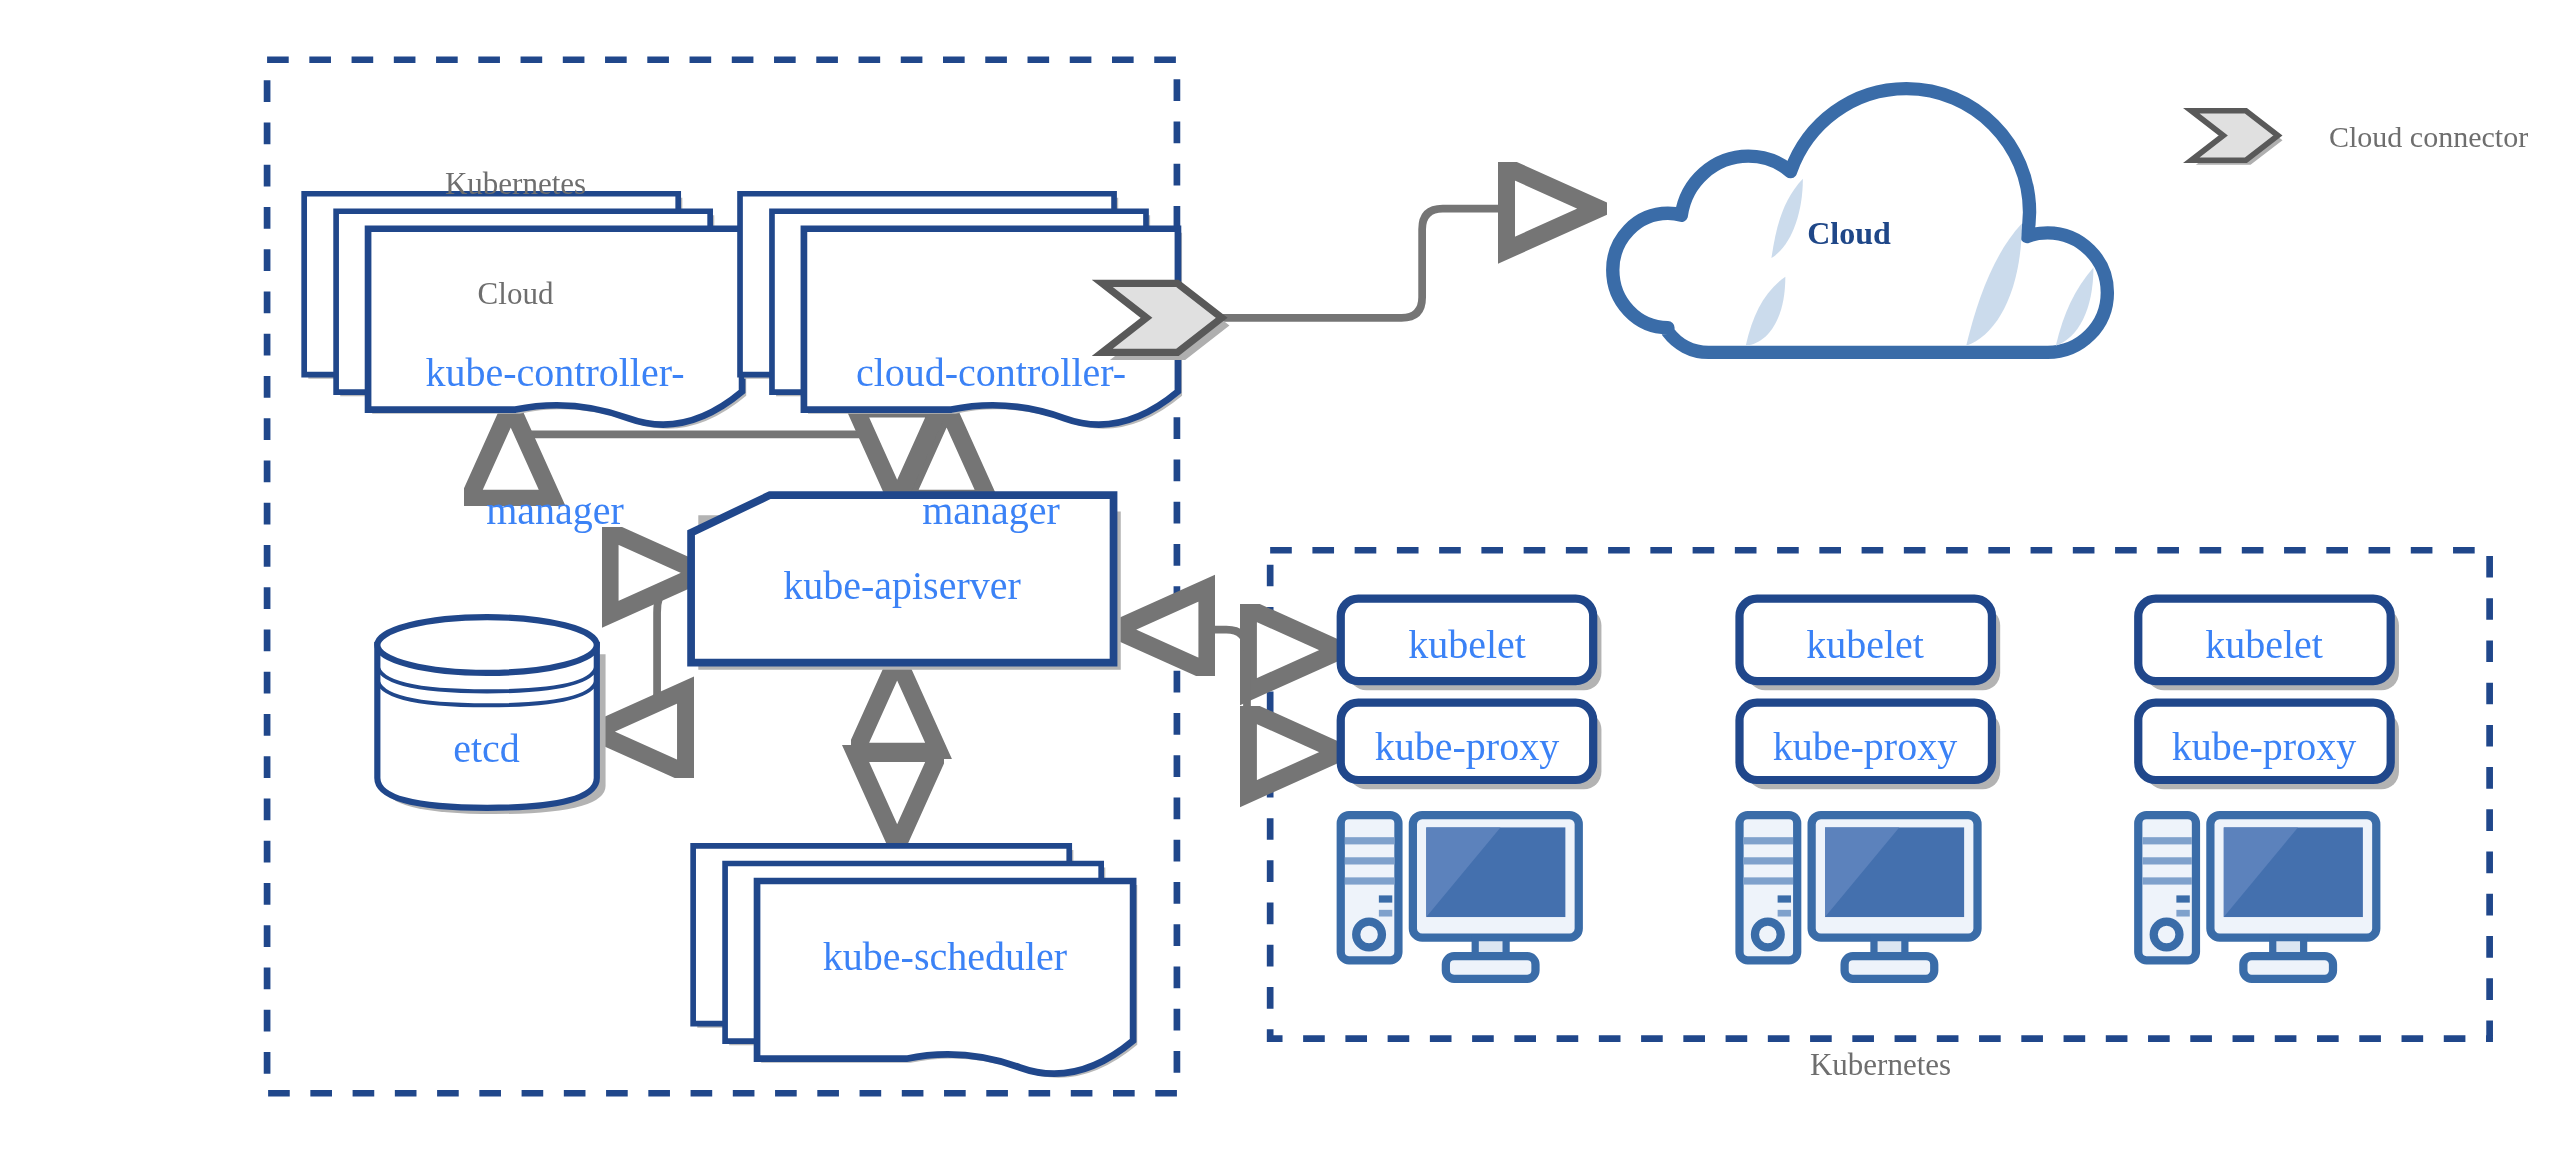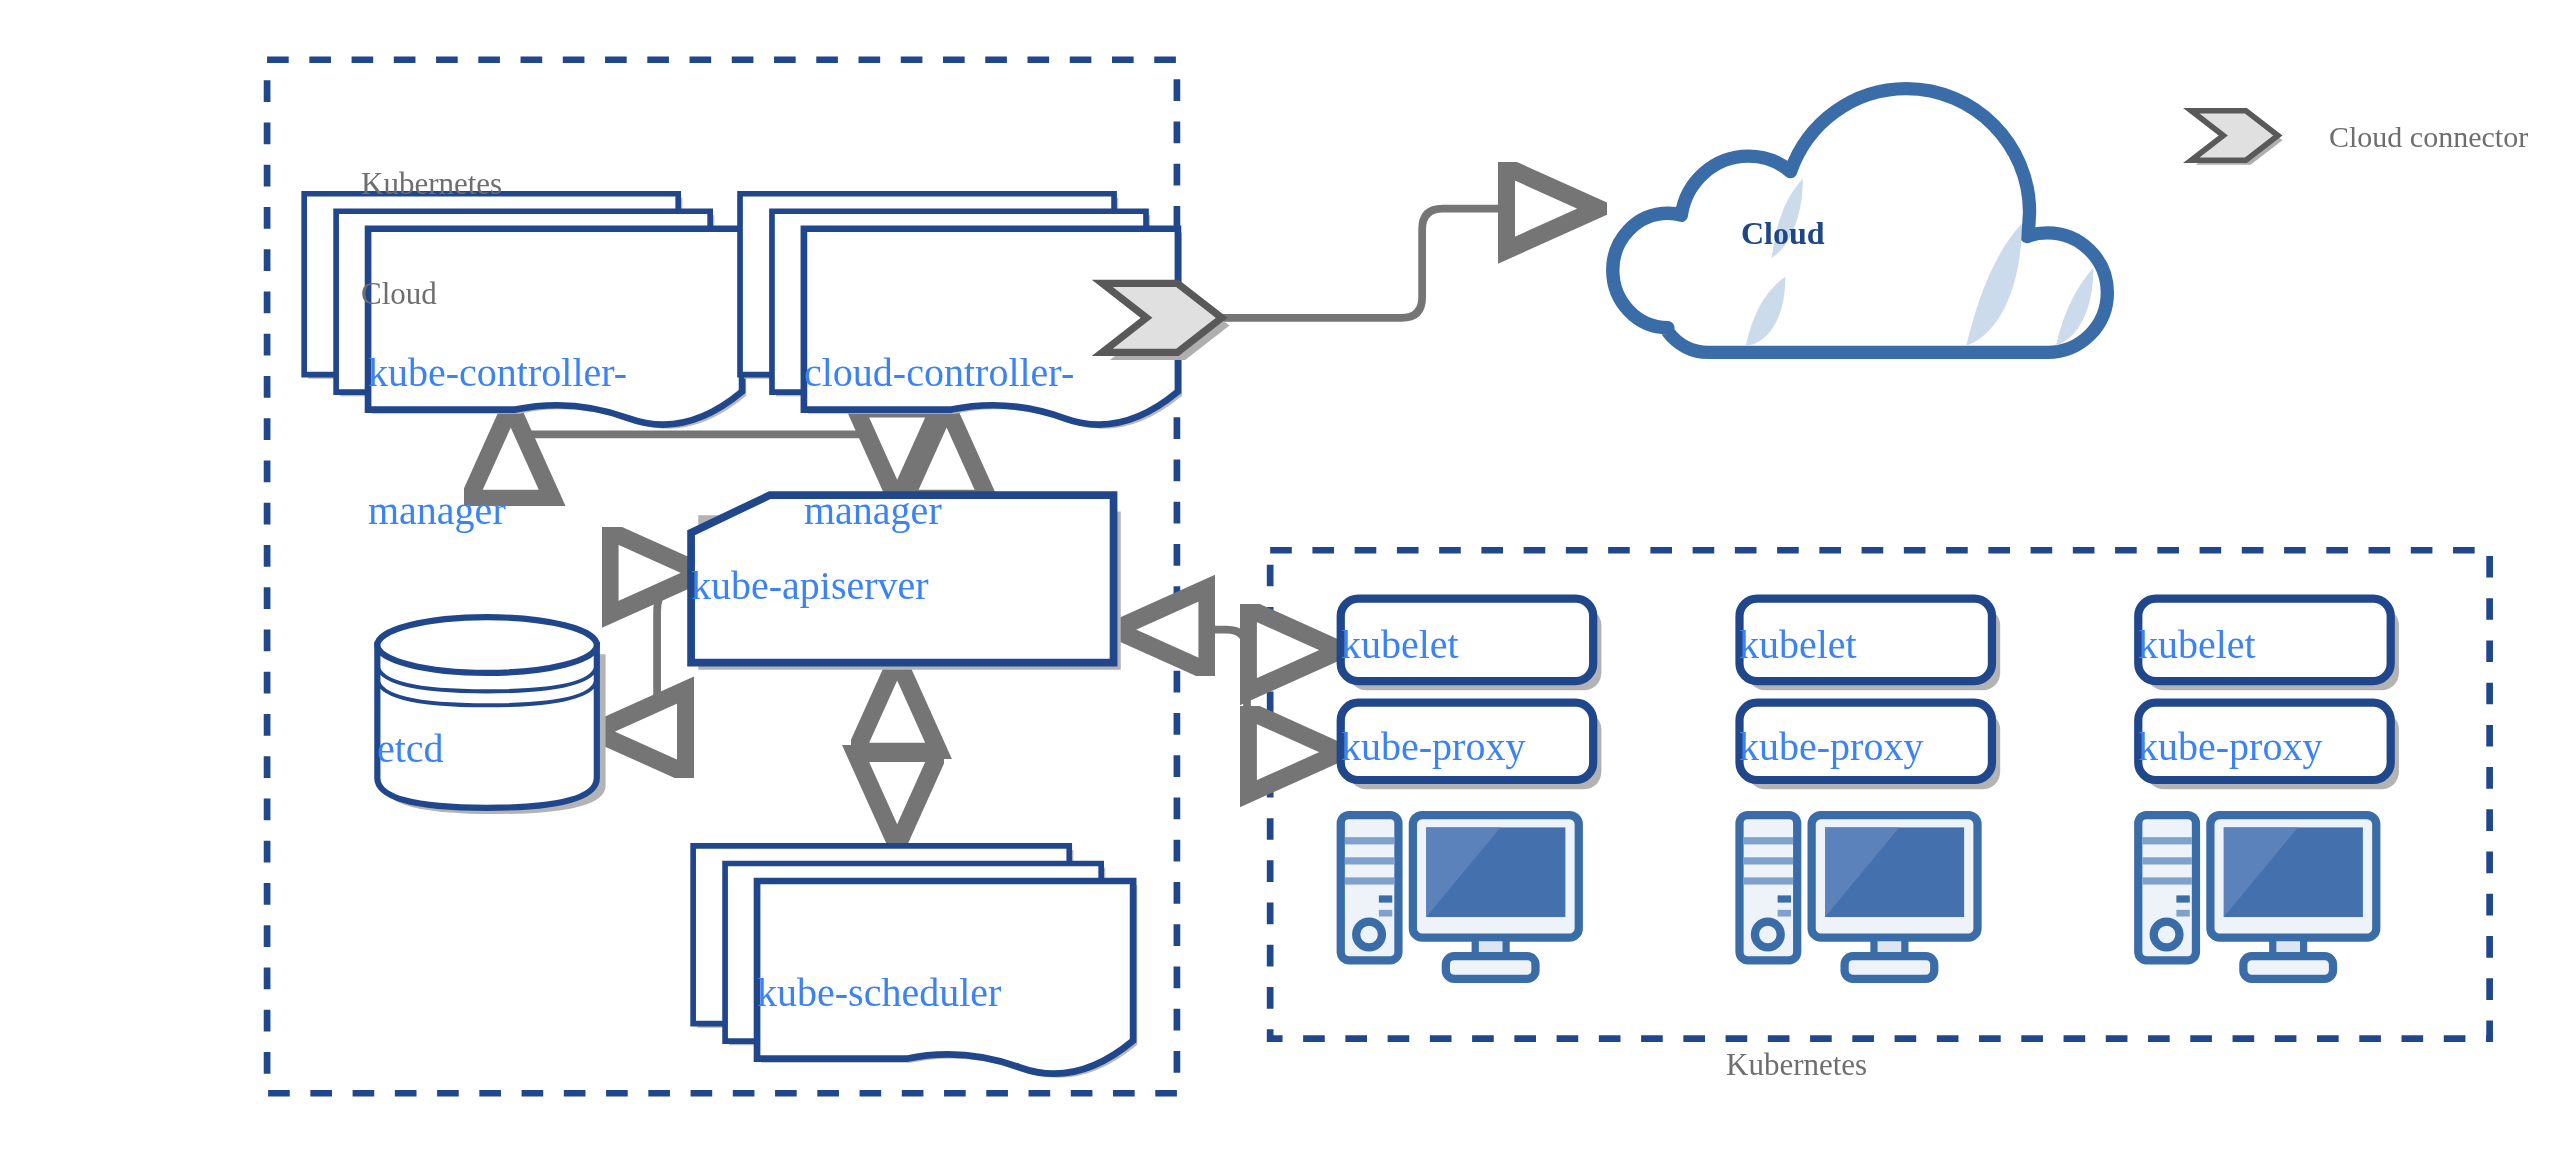--- a/index.html
+++ b/index.html
@@ -1,20 +1,20 @@
 <!DOCTYPE html>
 <html style="font-size:8.2px"><head>
 <meta charset="utf-8">
 <style>
   html,body{margin:0;padding:0;background:#ffffff;}
   body{width:2665px;height:1153px;position:relative;overflow:hidden;
        font-family:"Liberation Serif","DejaVu Serif",serif;}
   #stage{position:absolute;left:0;top:0;width:2665px;height:1153px;}
   svg#diagram{position:absolute;left:0;top:0;width:2665px;height:1153px;display:block;}
-  .lbl{position:absolute;pointer-events:none;white-space:pre;
+  .lbl{position:absolute;pointer-events:none;white-space:pre;text-align:center;
        font-family:"Liberation Serif","DejaVu Serif",serif;}
   .node-label{color:#3b82f6;font-size:40px;line-height:1.15;}
   .group-label{color:#6E6E6E;font-size:31px;line-height:1.18;}
   .legend-label{color:#6E6E6E;font-size:30px;line-height:1.15;}
   .cloud-label{color:#1F4788;font-size:32px;}
 </style>
 </head>
 <body>
 
 <div id="stage">
@@ -218,21 +218,21 @@
 
 <div class="lbl node-label" style="left:804px;top:258px;width:374px;">
   <div>cloud-controller-</div>
   <div>manager</div>
 </div>
 
 <div class="lbl node-label" style="left:691px;top:563px;width:422px;">kube-apiserver</div>
 
 <div class="lbl node-label" style="left:377px;top:714px;width:219px;margin-top:12px;">etcd</div>
 
-<div class="lbl node-label" style="left:757px;top:934px;width:376px;margin-top:36px;">kube-scheduler</div>
+<div class="lbl node-label" style="left:757px;top:934px;width:376px;">kube-scheduler</div>
 
 <div class="lbl cloud-label" style="left:1741px;top:215px;width:216px;font-weight:bold;">Cloud</div>
 
 <div class="lbl legend-label" style="left:2329px;top:120px;width:330px;text-align:left;">Cloud connector</div>
 
 <div class="lbl node-label" style="left:1341px;top:622px;width:252px;">kubelet</div>
 <div class="lbl node-label" style="left:1341px;top:724px;width:252px;">kube-proxy</div>
 
 <div class="lbl node-label" style="left:1739px;top:622px;width:252px;">kubelet</div>
 <div class="lbl node-label" style="left:1739px;top:724px;width:252px;">kube-proxy</div>

